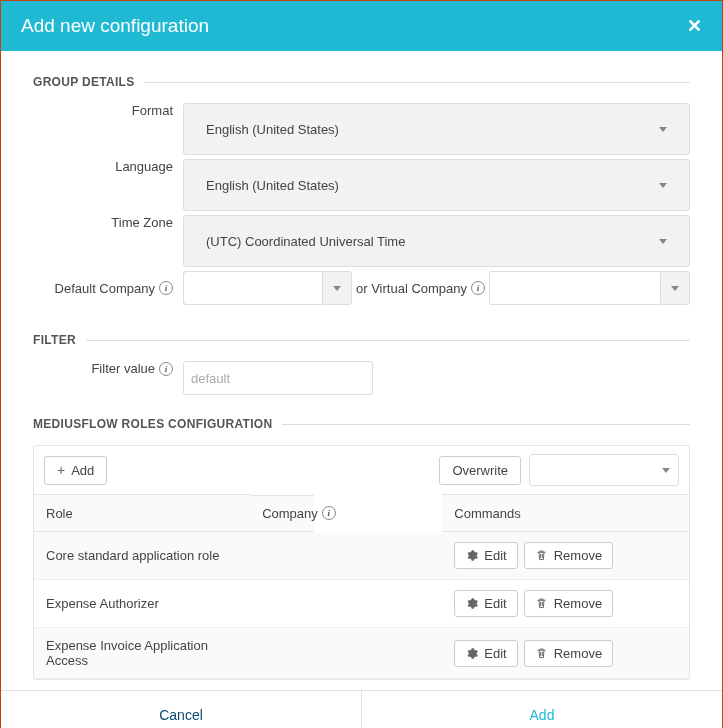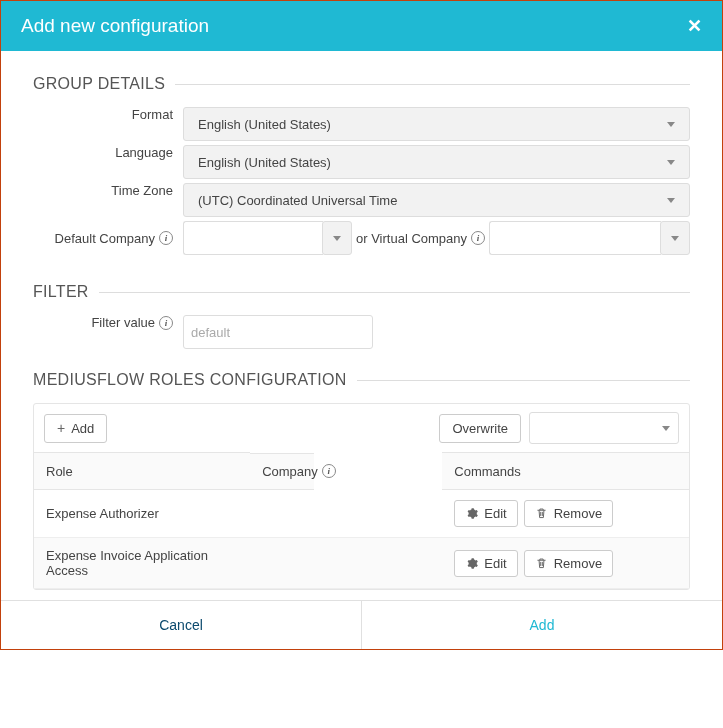--- a/index.html
+++ b/index.html
@@ -2,25 +2,25 @@
 <html><head>
 <meta charset="utf-8">
 <style>
 * { box-sizing: border-box; margin: 0; padding: 0; }
 body { font-family: "Segoe UI", Arial, sans-serif; font-size: 13px; color: #333; background: #fff; width: 723px; }
 .dialog { border: 1px solid #c2410c; }
 .header { background: #1fb9d3; color: #fff; padding: 14px 20px; display: flex; justify-content: space-between; align-items: center; }
 .header h1 { font-size: 19px; font-weight: 400; }
 .close-x { font-size: 18px; cursor: pointer; font-weight: bold; }
 .body { padding: 24px 32px 10px 32px; }
-.section-label { font-size: 16px; font-weight: 400; color: #555; letter-spacing: 0.3px; display: flex; align-items: center; margin-bottom: 14px; text-transform: uppercase; }
+.section-label { font-size: 12px; font-weight: 700; color: #555; letter-spacing: 0.3px; display: flex; align-items: center; margin-bottom: 14px; text-transform: uppercase; }
 .section-label .line { flex: 1; height: 1px; background: #ddd; margin-left: 10px; }
 .form-row { display: flex; align-items: flex-start; margin-bottom: 4px; }
 .form-label { width: 150px; text-align: right; padding-right: 10px; color: #444; font-size: 13px; display: flex; justify-content: flex-end; align-items: center; gap: 4px; }
-.select { flex: 1; background: #f2f2f2; border: 1px solid #ddd; border-radius: 3px; height: 34px; display: flex; align-items: center; padding: 0 14px; justify-content: space-between; cursor: pointer; color: #444; }
+.select { flex: 1; background: #f2f2f2; border: 1px solid #ddd; border-radius: 3px; height: 52px; display: flex; align-items: center; padding: 0 22px; justify-content: space-between; cursor: pointer; color: #444; }
 .select-sm { width: 165px; background: #fff; border: 1px solid #ddd; border-radius: 3px; height: 34px; display: flex; align-items: center; padding: 0 10px; justify-content: space-between; cursor: pointer; }
 .select-handle { width: 30px; height: 34px; background: #f2f2f2; border: 1px solid #ddd; border-radius: 3px; display:flex;align-items:center;justify-content:center; margin-left:-1px; cursor:pointer; }
 .caret { width:0;height:0;border-left:4px solid transparent;border-right:4px solid transparent;border-top:5px solid #888; }
 .info-icon { width:14px;height:14px;border:1px solid #888;border-radius:50%;display:inline-flex;align-items:center;justify-content:center;font-size:9px;font-style:italic;font-family:serif;color:#555;font-weight:bold; }
 .vc-row { display:flex;align-items:center;margin-bottom:10px;}
 .vc-label { padding:0 4px; color:#444; display:flex; align-items:center; gap:4px;text-align:right; }
 .text-input { flex:1; max-width: 190px; border:1px solid #ddd; border-radius:3px; height:34px; padding:0 7px; font-size:13px; color:#15803d; }
 .text-input::placeholder { color:#aaa; }
 .section-gap { height: 18px; }
 .roles-panel { border:1px solid #e5e5e5; border-radius:3px; }
@@ -158,20 +158,45 @@
               <span class="th-wrap">
                 <span>Company</span>
                 <span class="info-icon">i</span>
               </span>
             </th>
             <th class="commands-col">Commands</th>
             <th class="scroll-col"></th>
           </tr>
         </thead>
         <tbody id="roles-body">
+            <tr>
+              <td>Core standard application role</td>
+              <td></td>
+              <td>
+                <div class="cmd-cell">
+                  <button class="btn btn-sm">
+                    <span class="gear-icon">
+                      <svg viewBox="0 0 16 16" fill="#666">
+                        <path d="M8 5a3 3 0 100 6 3 3 0 000-6zm6.5 3c0-.4 0-.7-.1-1l1.4-1.1-1.3-2.3-1.7.6c-.5-.4-1.1-.8-1.7-1l-.3-1.8H8.2L7.9 3.2c-.6.2-1.2.5-1.7 1l-1.7-.6L3.2 5.9l1.4 1.1c-.1.3-.1.6-.1 1s0 .7.1 1l-1.4 1.1 1.3 2.3 1.7-.6c.5.4 1.1.8 1.7 1l.3 1.8h2.6l.3-1.8c.6-.2 1.2-.5 1.7-1l1.7.6 1.3-2.3-1.4-1.1c.1-.3.1-.6.1-1z"></path>
+                      </svg>
+                    </span>
+                    <span>Edit</span>
+                  </button>
+                  <button class="btn btn-sm">
+                    <span class="trash-icon">
+                      <svg viewBox="0 0 16 16" fill="none" stroke="#666" stroke-width="1.2">
+                        <path d="M3 4h10M6 4V2.5h4V4M5 4l.7 9h4.6L11 4M7 6v5M9 6v5"></path>
+                      </svg>
+                    </span>
+                    <span>Remove</span>
+                  </button>
+                </div>
+              </td>
+              <td class="scroll-col"></td>
+            </tr>
             <tr class="white">
               <td>Expense Authorizer</td>
               <td></td>
               <td>
                 <div class="cmd-cell">
                   <button class="btn btn-sm">
                     <span class="gear-icon">
                       <svg viewBox="0 0 16 16" fill="#666">
                         <path d="M8 5a3 3 0 100 6 3 3 0 000-6zm6.5 3c0-.4 0-.7-.1-1l1.4-1.1-1.3-2.3-1.7.6c-.5-.4-1.1-.8-1.7-1l-.3-1.8H8.2L7.9 3.2c-.6.2-1.2.5-1.7 1l-1.7-.6L3.2 5.9l1.4 1.1c-.1.3-.1.6-.1 1s0 .7.1 1l-1.4 1.1 1.3 2.3 1.7-.6c.5.4 1.1.8 1.7 1l.3 1.8h2.6l.3-1.8c.6-.2 1.2-.5 1.7-1l1.7.6 1.3-2.3-1.4-1.1c.1-.3.1-.6.1-1z"></path>
                       </svg>

